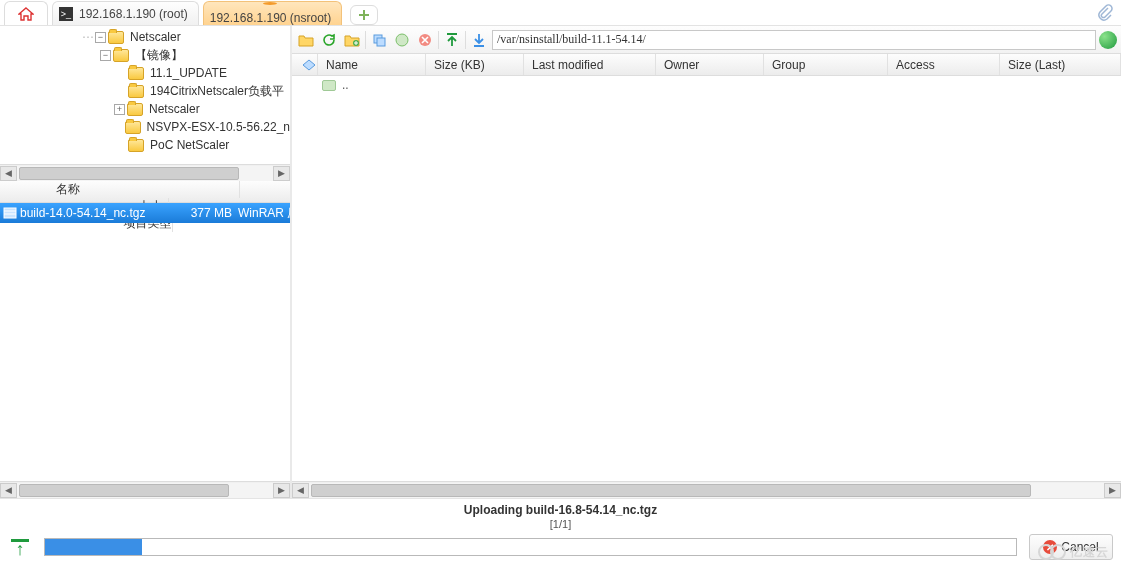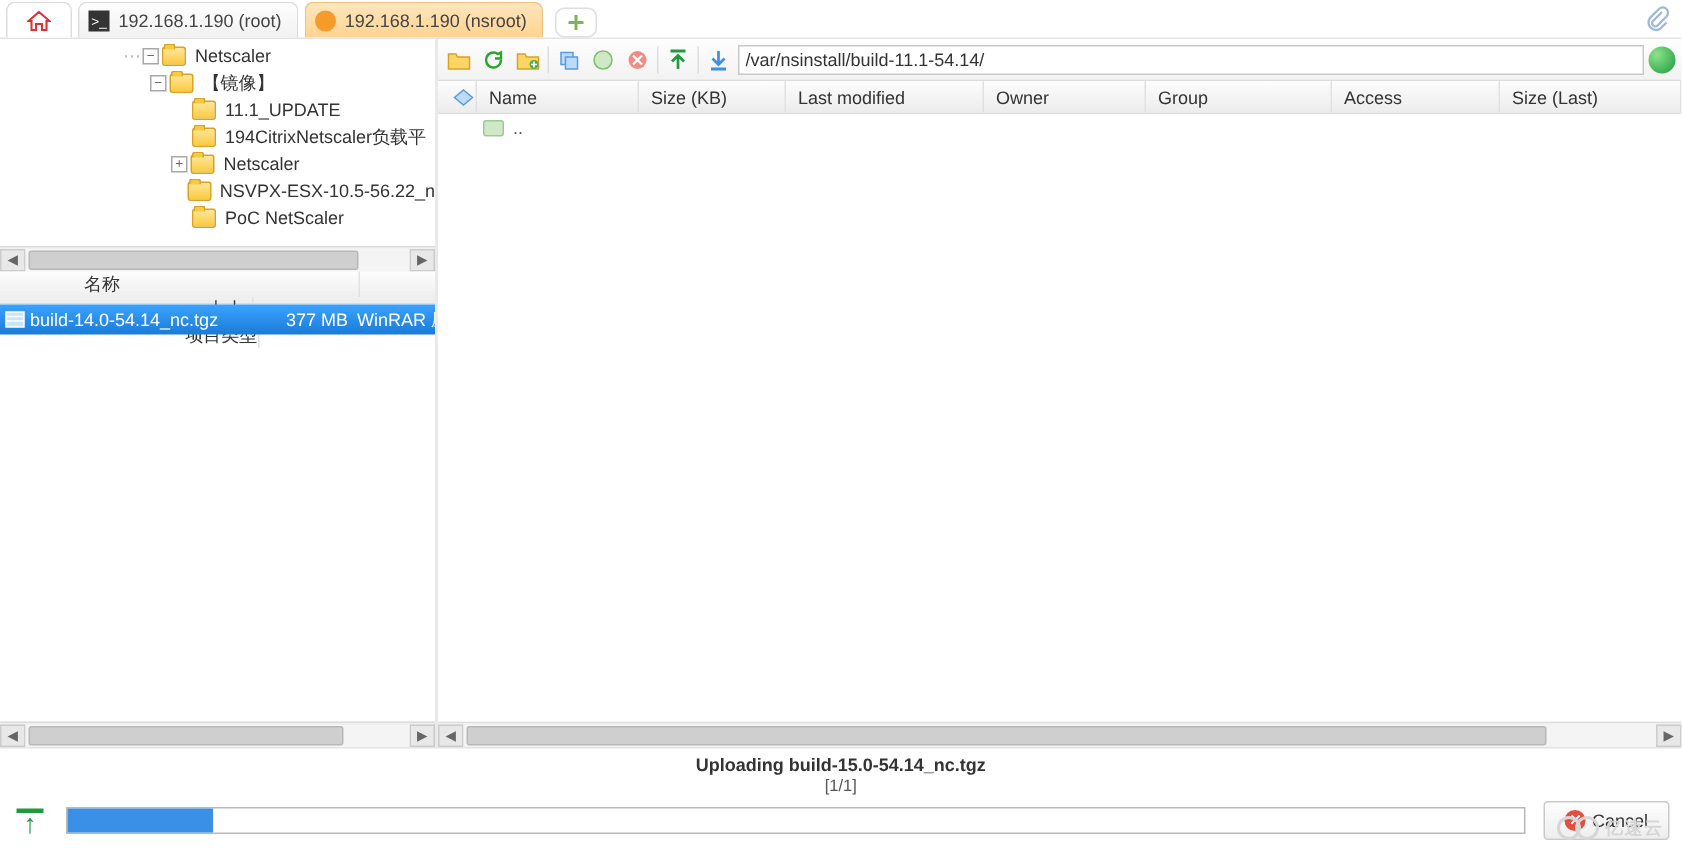--- a/index.html
+++ b/index.html
@@ -2,21 +2,21 @@
 <html><head>
 <meta charset="utf-8">
 <style>
 * { margin: 0; padding: 0; box-sizing: border-box; font-family: Tahoma, "Segoe UI", Arial, sans-serif; font-size: 12px; }
 body { width: 1121px; height: 567px; background: #fff; position: relative; overflow: hidden; }
 
 
 .tabbar { display: flex; align-items: flex-end; height: 26px; background: #fff; padding-left: 4px; border-bottom: 1px solid #e3e3e3; }
 .home-tab { width: 44px; height: 24px; border: 1px solid #ddd; border-bottom: none; border-radius: 6px 6px 0 0; display: flex; align-items: center; justify-content: center; background: #fff; }
 .tab { height: 24px; border: 1px solid #ddd; border-bottom: none; border-radius: 6px 6px 0 0; background: linear-gradient(#fefefe,#f1f1f1); display:flex; align-items:center; padding: 0 10px 0 6px; margin-left: 4px; gap: 6px; color:#444; }
-.tab.active { background: linear-gradient(#ffe6bd,#ffd390); border-color:#f3c27a; }
+.tab.active { background: linear-gradient(#ffe6bd,#ffd390); border-color:#f3c27a;flex-direction:column; }
 .newtab { width: 28px; height: 20px; border: 1px solid #ddd; border-radius: 6px; margin-left: 8px; display:flex;align-items:center;justify-content:center;color:#7fb35a; }
 .attach-icon { position:absolute; right:8px; top:4px; color:#9fb7d6; font-size:16px; }
 
 .tab .ticon { width:14px;height:14px;display:flex;align-items:center;justify-content:center; }
 .ticon.black { background:#333;color:#fff;font-size:9px; }
 .ticon.orange { border-radius:50%;background:#f49b2c;position:relative; }
 
 
 .split { display:flex; height: 472px; }
 .left { width: 292px; border-right: 2px solid #e9e9e9; display:flex; flex-direction:column; }
@@ -46,21 +46,21 @@
 
 .sel-row { height:20px; background:linear-gradient(#3aa3ff,#1a7bd8); color:#fff; display:flex; align-items:center; }
 .sel-row .icon { width:20px; display:flex; justify-content:center; }
 .sel-row .name { width:170px; white-space:nowrap; overflow:hidden; }
 .sel-row .size { width:48px; text-align:right; padding-right:6px; }
 .sel-row .type { flex:1; white-space:nowrap; overflow:hidden; }
 
 
 .rtoolbar { height:28px; background:linear-gradient(#fefefe,#f2f2f2); border-bottom:1px solid #ddd; display:flex;align-items:center; padding:0 4px; gap:3px; }
 .tb-btn { width:20px;height:20px; display:flex;align-items:center;justify-content:center; border-radius:3px; }
-.path-input { flex:1; height:20px; border:1px solid #c8c8c8; background:#fff; padding:0 4px; color:#333; font-size:12px; }
+.path-input { flex:1; height:20px; border:1px solid #c8c8c8; background:#fff; padding:0 4px; color:#333; font-size:12px;font-family:Liberation Serif, serif; }
 .globe { width:18px;height:18px;border-radius:50%;background:radial-gradient(circle at 30% 30%,#8be28b,#1f9a3d); }
 
 
 .rhdr { height:22px; background:linear-gradient(#fdfdfd,#ececec); border-bottom:1px solid #ddd; display:flex;align-items:center;color:#333; }
 .rhdr .col { padding-left:8px; border-right:1px solid #e1e1e1; height:100%; display:flex;align-items:center; }
 .rc-chk{width:26px;justify-content:center;} .rc-name{width:108px;} .rc-size{width:98px;text-align:right;} .rc-mod{width:132px;} .rc-own{width:108px;} .rc-grp{width:124px;} .rc-acc{width:112px;} .rc-bytes{flex:1;}
 
 .rbody { flex:1; background:#fff; position:relative; }
 .up-row { display:flex; align-items:center; height:18px; padding-left:6px; color:#555; gap:6px;}
 .up-row .pfolder { width:14px;height:11px;background:#cfe8c6;border:1px solid #9fc996;border-radius:2px; }
@@ -273,21 +273,21 @@
       <div class="arrow">◀</div>
       <div class="track">
           <div class="thumb" style="left:2px;width:720px"></div>
         </div>
       <div class="arrow">▶</div>
     </div>
   </div>
 </div>
 
 <div class="bottom">
-  <div class="status-txt">Uploading build-15.0-54.14_nc.tgz</div>
+  <div class="status-txt">Uploading build-16.8-54.14_nc.tgz</div>
   <div class="count-txt">[1/1]</div>
   <div class="prog-row">
     <div class="up-icon">
         <div class="bar"></div>
         <div class="arr">↑</div>
       </div>
     <div class="progress">
       <div class="fill" id="pfill" style="width: 10%;"></div>
     </div>
     <button class="cancel-btn">

